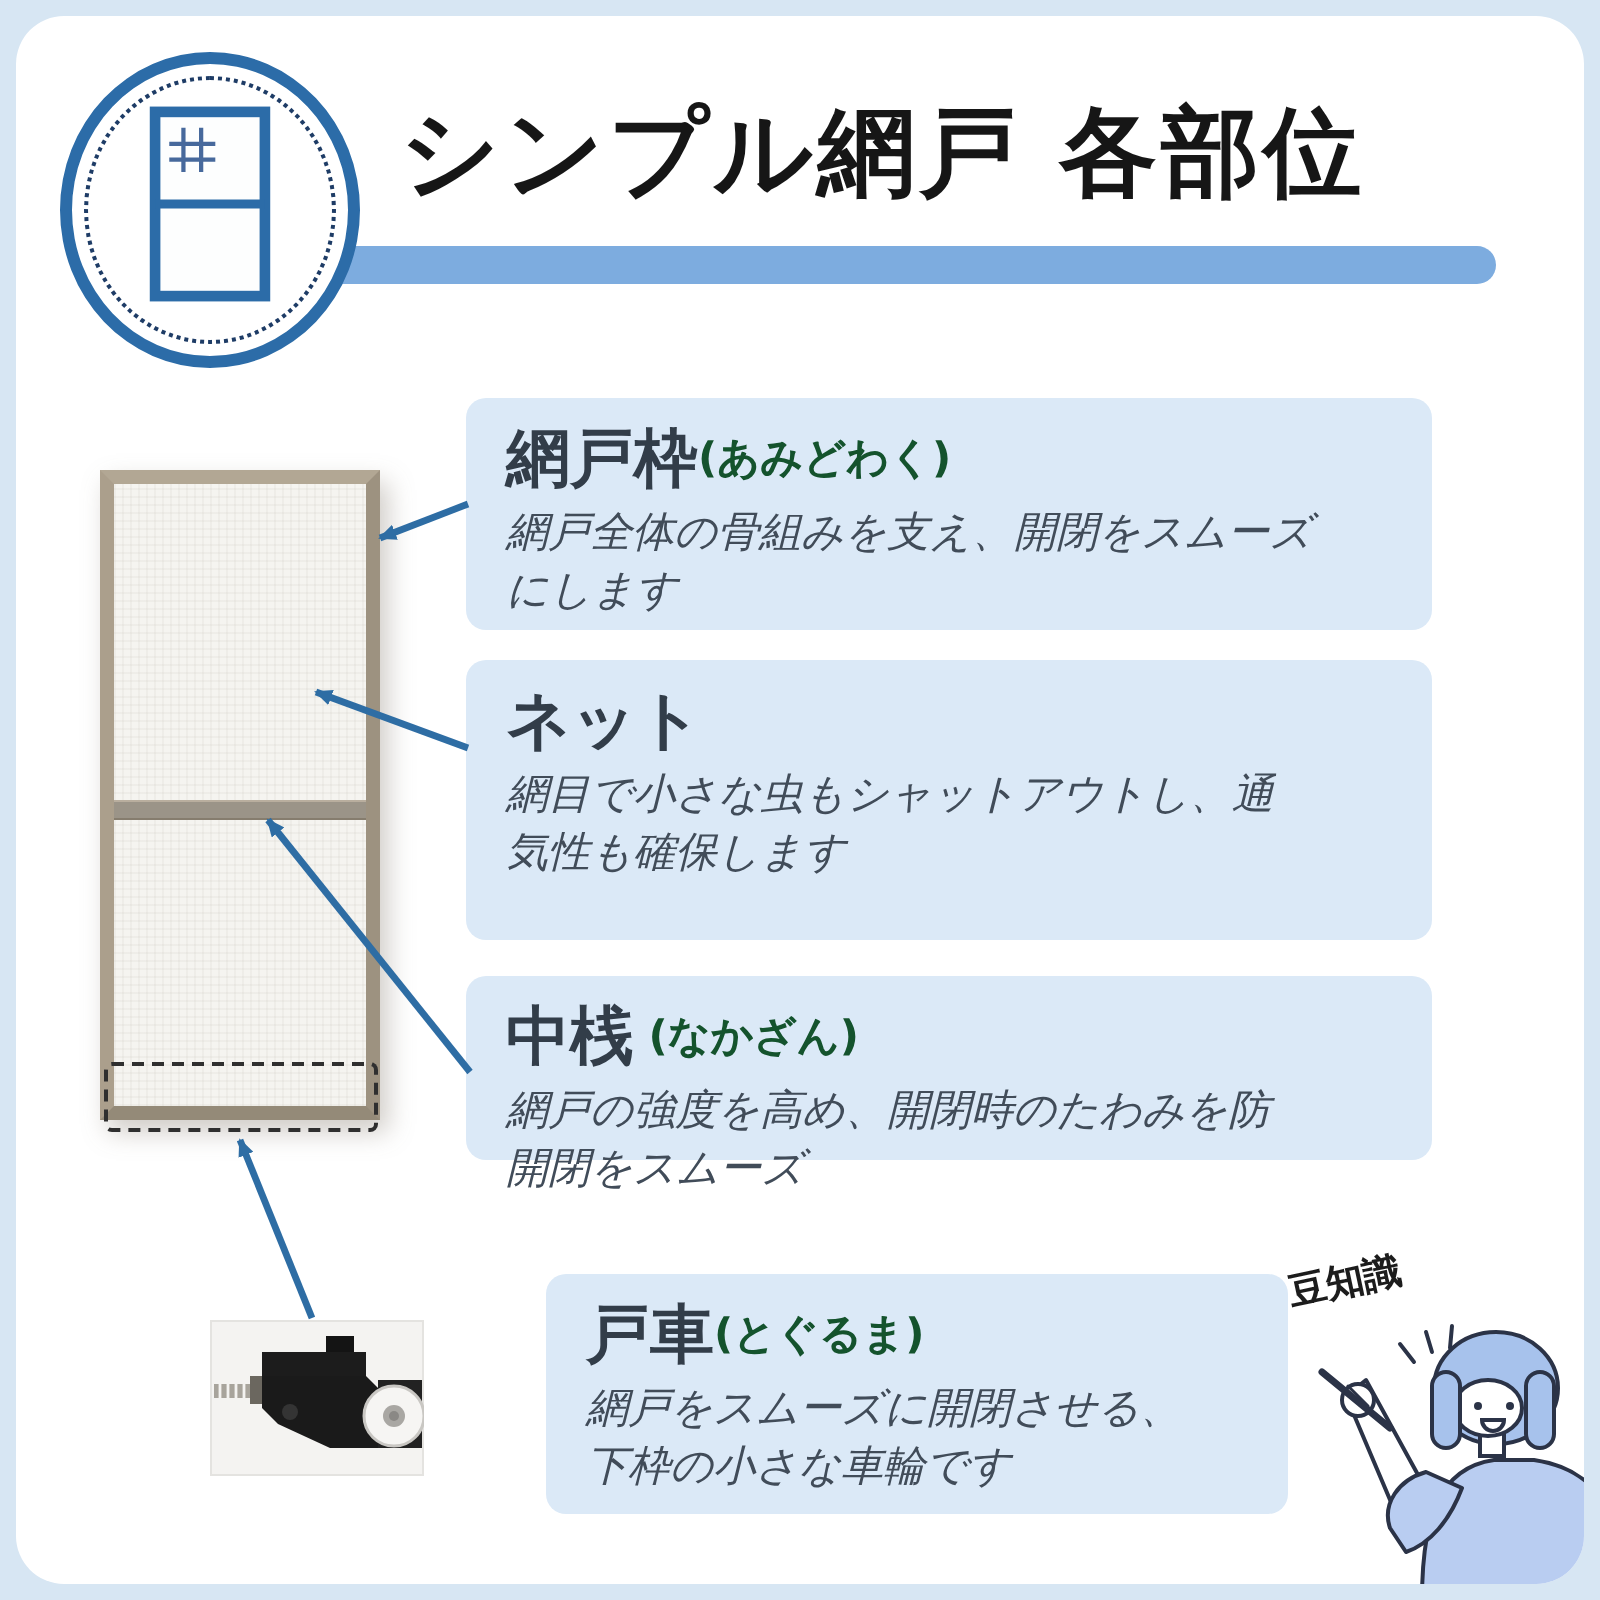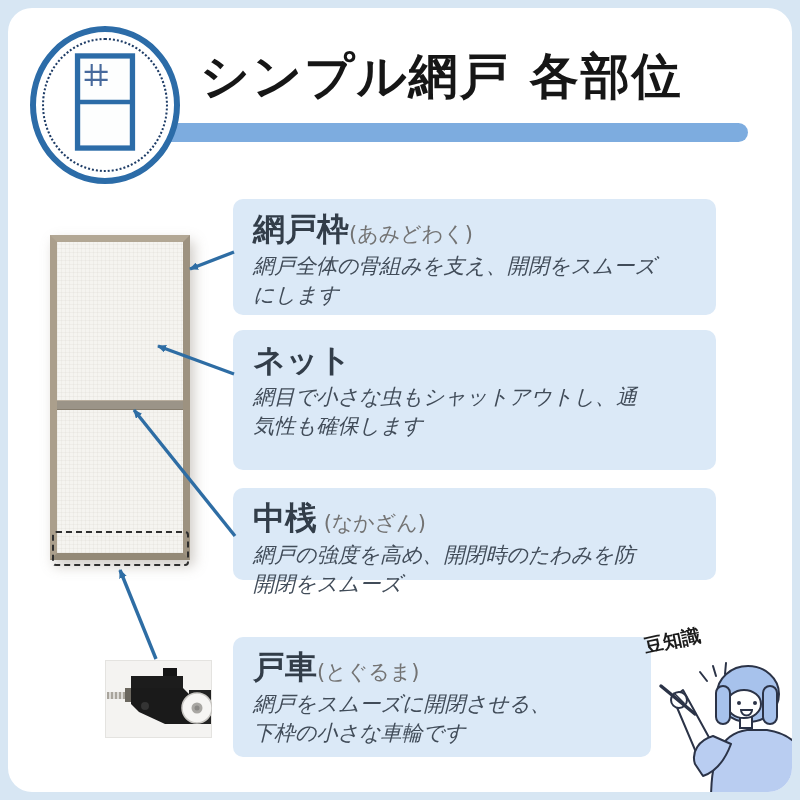--- a/index.html
+++ b/index.html
@@ -58,24 +58,24 @@
   }
 
   
   .part-box{
     position:absolute;left:225px;width:483px;box-sizing:border-box;
     background:#dbe9f7;border-radius:10px;padding:12px 20px;z-index:2;
   }
   .part-box.b1{top:191px;height:116px;}
   .part-box.b2{top:322px;height:140px;}
   .part-box.b3{top:480px;height:92px;}
-  .part-box.b4{top:629px;height:120px;width:418px;}
-  .part-head{display:flex;align-items:flex-end;}
+  .part-box.b4{top:629px;height:120px;width:371px;margin-left:40px;}
+  .part-head{display:flex;align-items:center;}
   .part-name{font-size:32px;font-weight:700;color:#323d49;line-height:1.15;}
-  .part-reading{font-size:21px;font-weight:400;color:#737373;white-space:pre;}
+  .part-reading{font-size:21px;font-weight:700;color:#14532d;white-space:pre;}
   .part-desc{
     margin-top:4px;font-size:21px;color:#414c59;line-height:1.38;
     white-space:pre-line;
     font-style:italic;
   }
 
   
   .arrows{position:absolute;left:-8px;top:-8px;width:800px;height:800px;z-index:3;pointer-events:none;}
 
   

